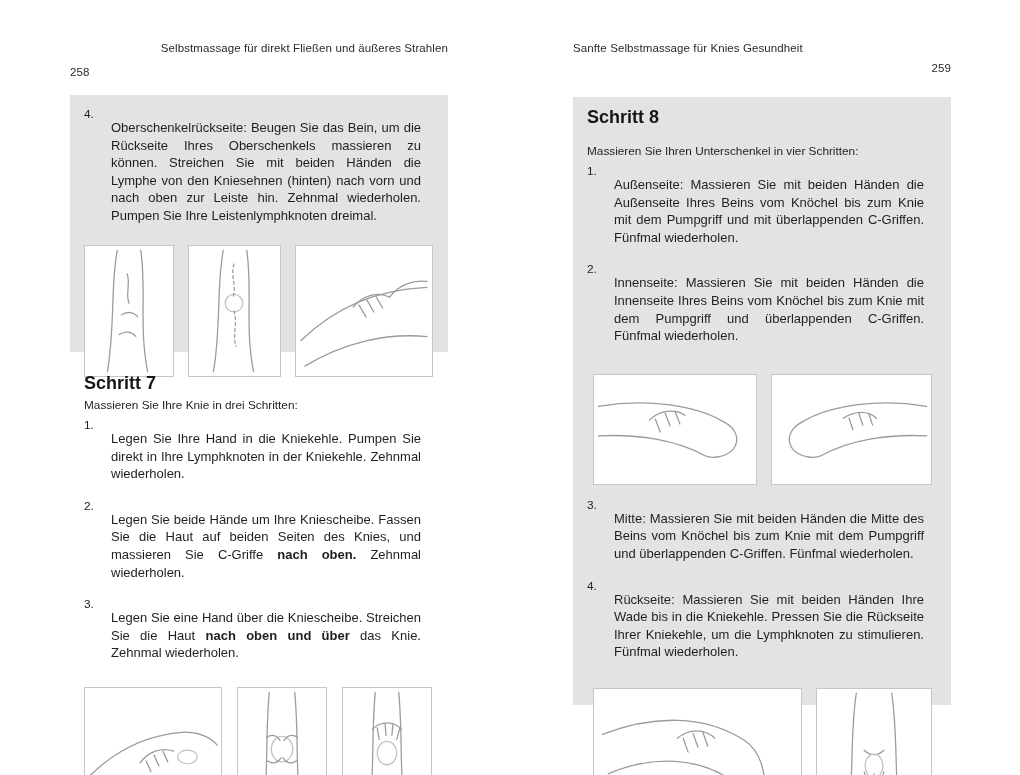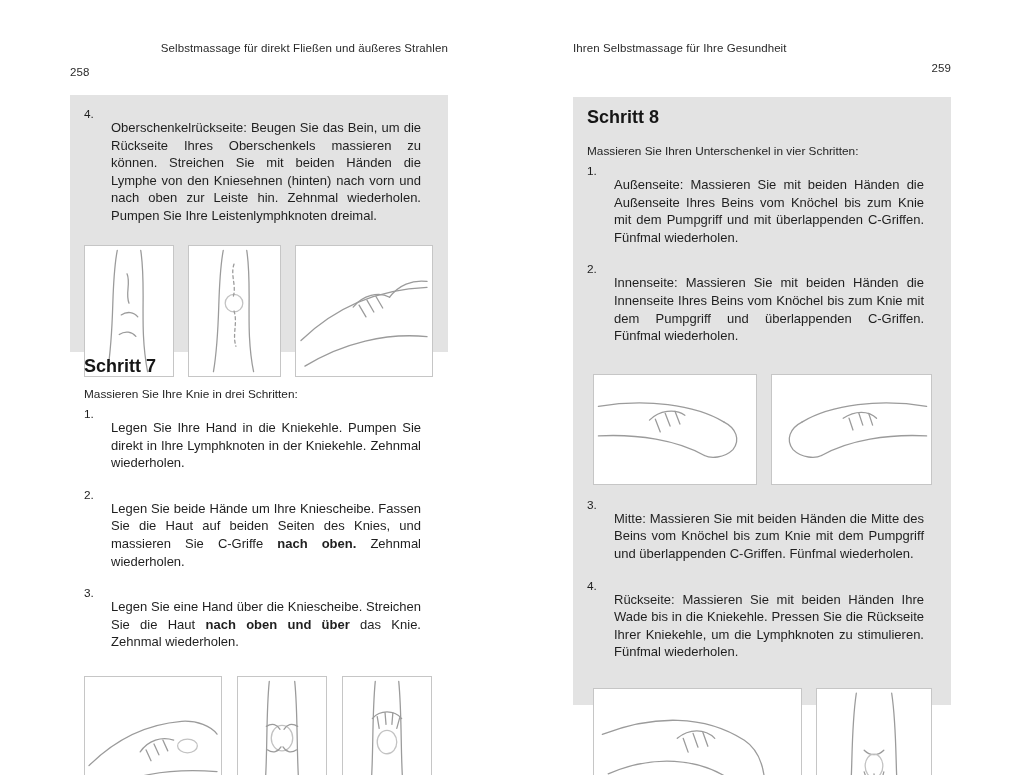--- a/index.html
+++ b/index.html
@@ -21,22 +21,22 @@
   .panel{background:#e3e3e3;}
   .left-top-panel{position:absolute;left:70px;top:95px;width:378px;height:257px;
     box-sizing:border-box;padding:9px 14px 12px;}
   .left-step7{position:absolute;left:70px;top:352px;width:378px;
     box-sizing:border-box;padding:0 14px;}
   .right-panel{position:absolute;left:573px;top:97px;width:378px;height:608px;
     box-sizing:border-box;padding:10px 14px 12px;}
 
   
   .step-title{font-size:18px;font-weight:bold;margin:0;color:#161616;}
-  .left-step7 .step-title{margin-top:4px;}
-  .intro{font-size:11.8px;line-height:18px;margin:8px 0 3px;}
+  .left-step7 .step-title{margin-top:21px;}
+  .intro{font-size:11.8px;line-height:18px;margin:2px 0 3px;}
   .right-panel .intro{margin:14px 0 3px;}
   .list-item{display:flex;margin-top:2px;}
   .list-item .num{flex:0 0 14px;font-size:11.8px;line-height:17.6px;}
   .list-item .txt{flex:1;margin:13px;font-size:13px;line-height:17.6px;text-align:justify;}
   .b{font-weight:bold;}
 
   
   .fig-row{display:flex;gap:14px;}
   .fig-row.centered{justify-content:center;}
   .left-top-panel .fig-row{margin-top:7px;}
@@ -47,21 +47,21 @@
     display:flex;align-items:stretch;}
   .fig svg{width:100%;height:100%;display:block;}
 </style>
 </head>
 <body>
 
 <div class="spread">
 
   <span class="run num-left">258</span>
   <span class="run title-left">Selbstmassage für direkt Fließen und äußeres Strahlen</span>
-  <span class="run title-right">Ihren Selbstmassage für Ihre Gesundheit</span>
+  <span class="run title-right">Sanfte Selbstmassage für Knies Gesundheit</span>
   <span class="run num-right">259</span>
 
   <section class="panel left-top-panel">
     <div class="list-item">
       <span class="num">4.</span>
       <p class="txt"><span>Oberschenkelrückseite: Beugen Sie das Bein, um die Rückseite Ihres Oberschenkels massieren zu können. Streichen Sie mit beiden Händen die Lymphe von den Kniesehnen (hinten) nach vorn und nach oben zur Leiste hin. Zehnmal wiederholen. Pumpen Sie Ihre Leistenlymphknoten dreimal.</span></p>
     </div>
     <div class="fig-row">
       <figure class="fig" style="width:90px;height:132px">
         <svg viewBox="0 0 90 132">

